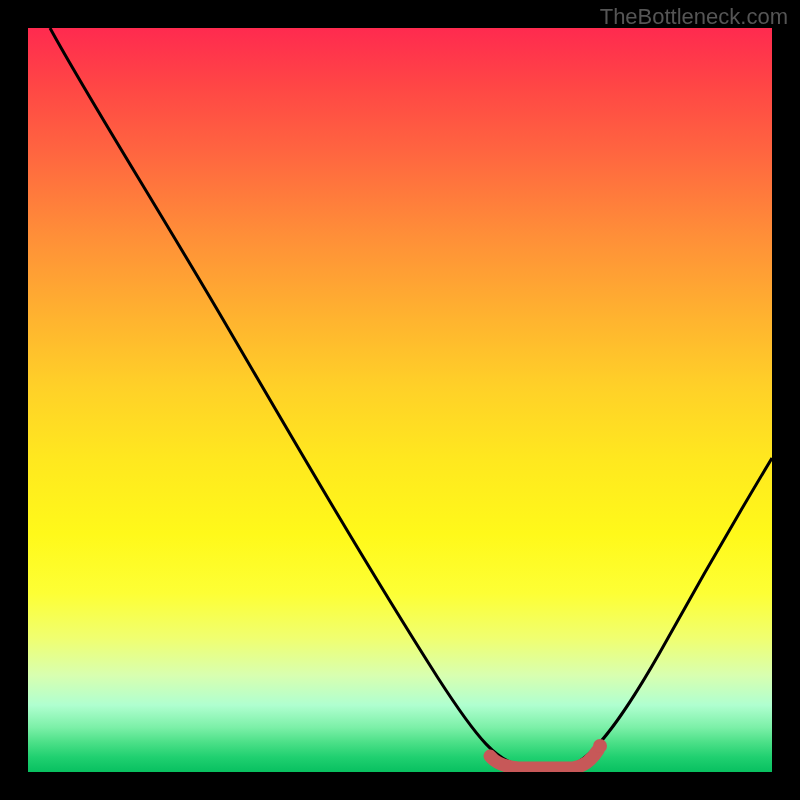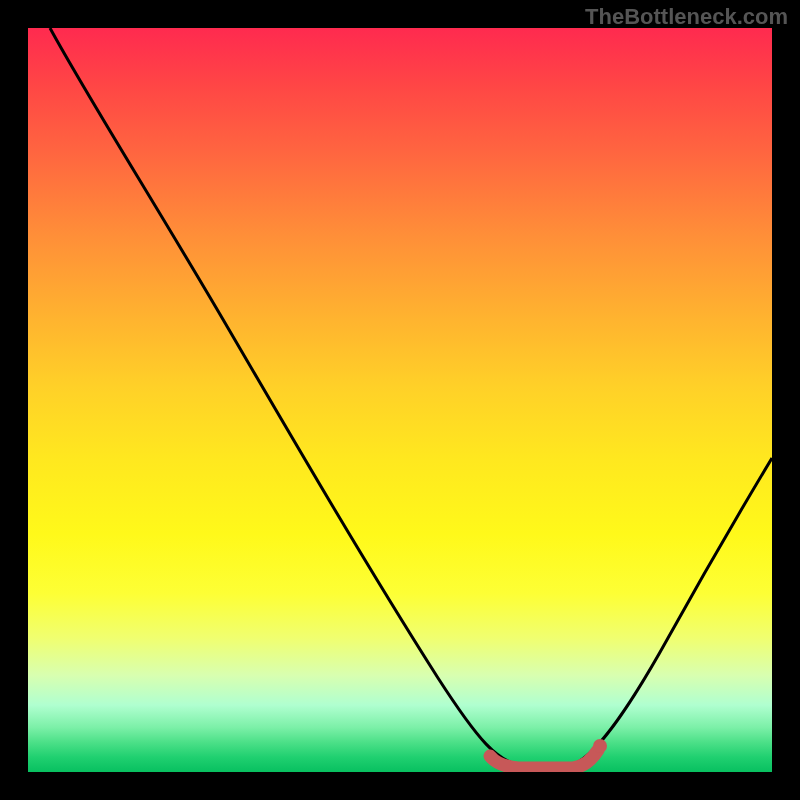--- a/index.html
+++ b/index.html
@@ -10,21 +10,21 @@
     background: #000;
     position: relative;
     font-family: Arial, sans-serif;
   }
   .watermark {
     position: absolute;
     top: 4px;
     right: 12px;
     color: #555;
     font-size: 22px;
-    font-weight: 700;
+    font-weight: 400;
     z-index: 10;
   }
   .plot-area {
     position: absolute;
     top: 28px;
     left: 28px;
     width: 744px;
     height: 744px;
     background: linear-gradient(to bottom,
       #ff2a4f 0%,

